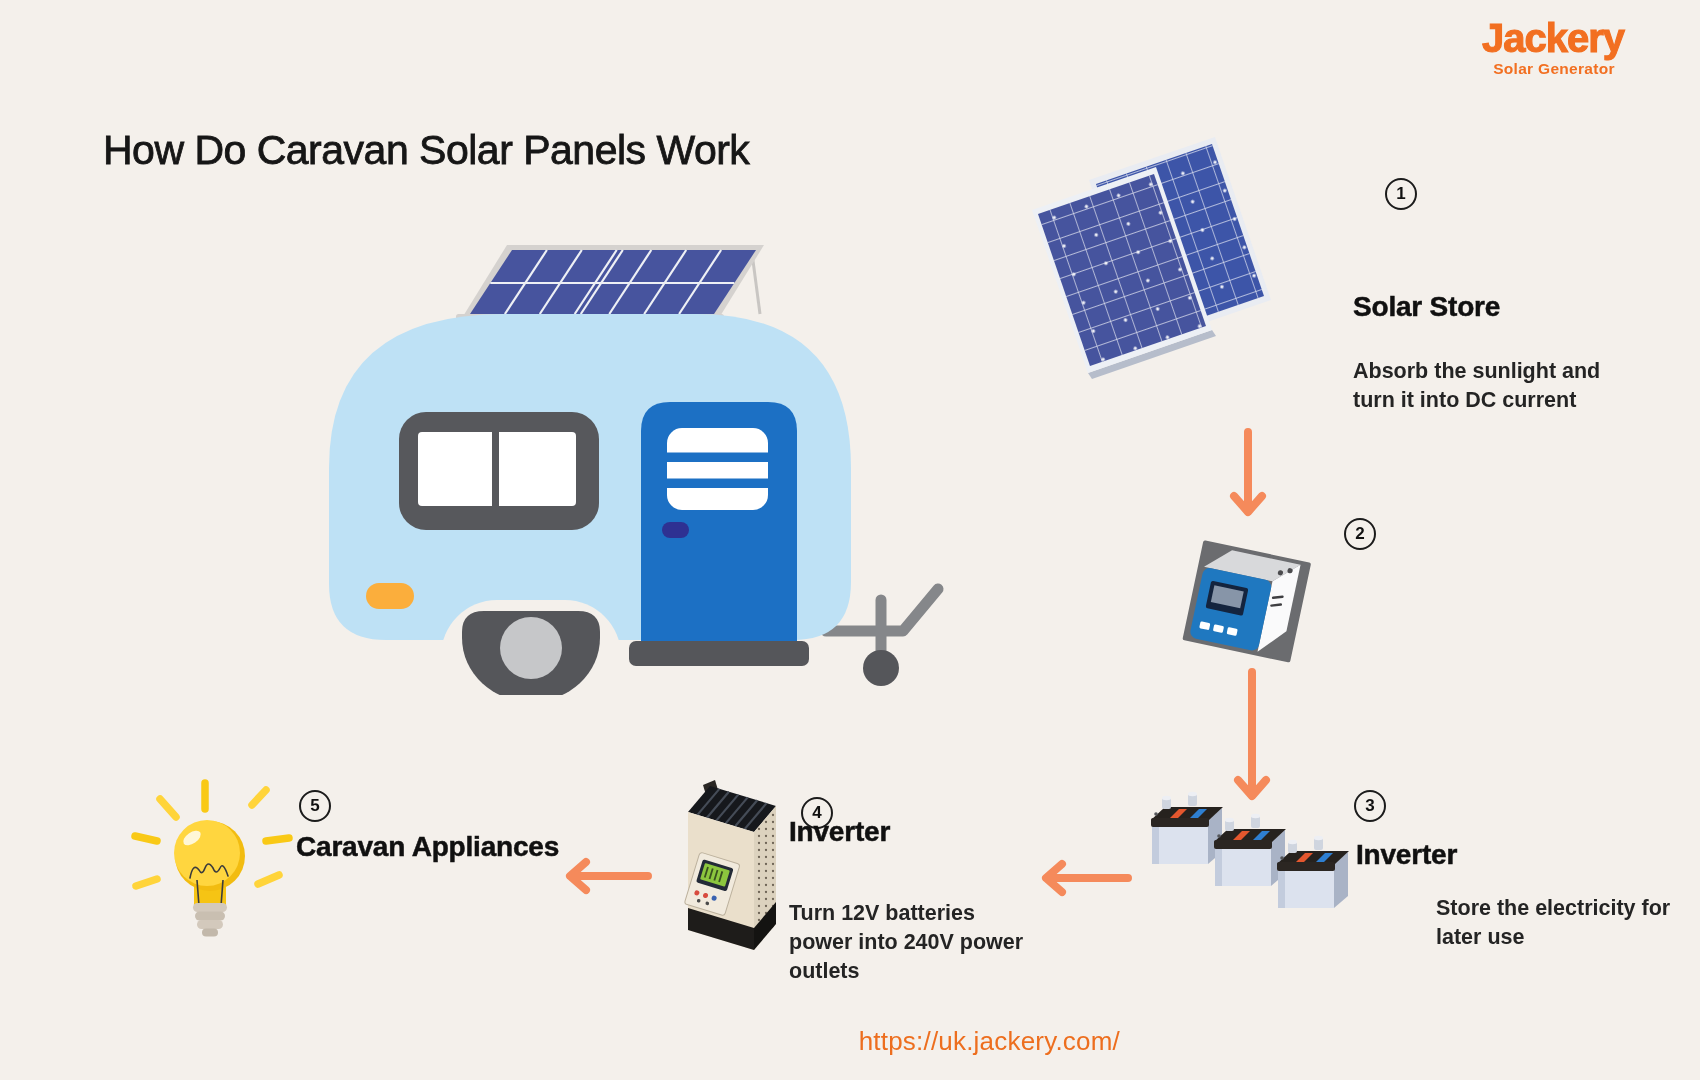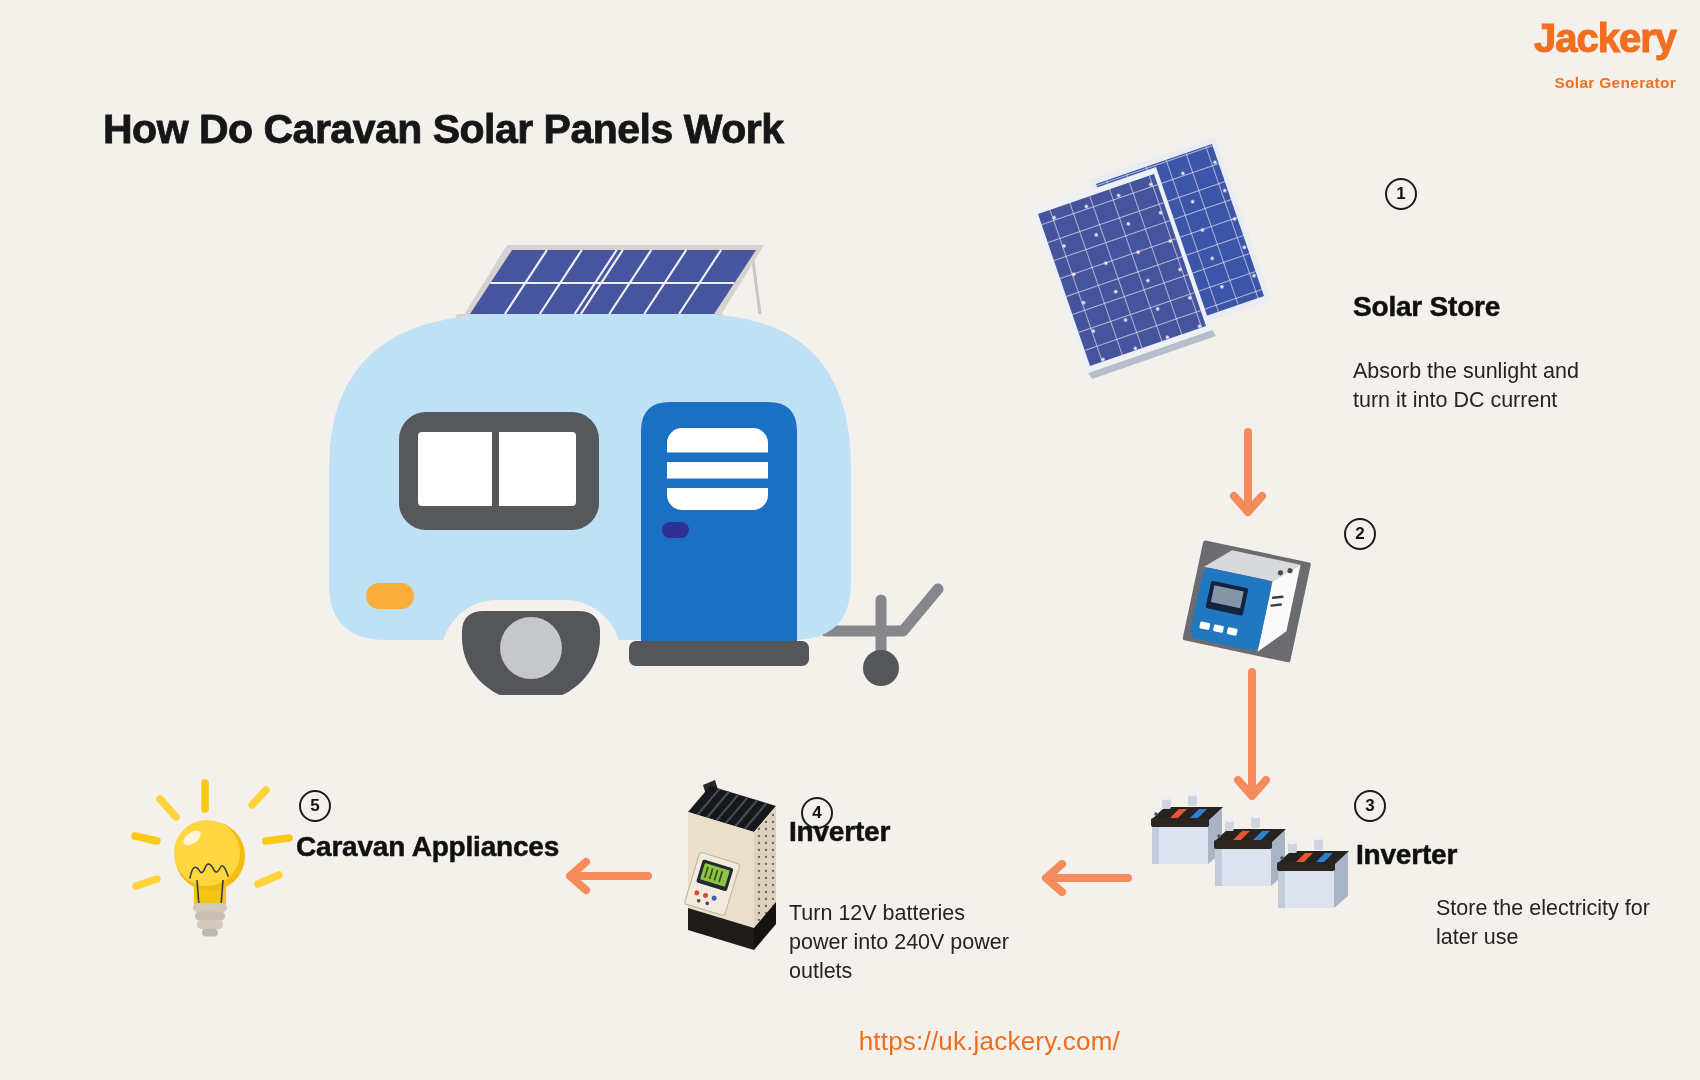--- a/index.html
+++ b/index.html
@@ -1,30 +1,30 @@
 <!DOCTYPE html>
 <html><head>
 <meta charset="utf-8">
 <style>
   html,body{margin:0;padding:0;background:#e9e5e0;}
   .stage{position:relative;width:1700px;height:1080px;background:#F4F0EB;overflow:hidden;
          font-family:"Liberation Sans",sans-serif;color:#1e1e1e;}
   .abs{position:absolute;}
-  .title{position:absolute;left:103px;top:79px;font-size:41px;font-weight:700;color:#161616;
+  .title{position:absolute;left:103px;top:100px;font-size:41px;font-weight:400;color:#161616;
          letter-spacing:-.5px;-webkit-text-stroke:.8px #161616;white-space:nowrap;}
-  .logo{position:absolute;left:1534px;top:16px;text-align:right;}
+  .logo{position:absolute;left:1482px;top:16px;text-align:center;}
   .logo-word{font-size:40px;font-weight:800;color:#F26F21;letter-spacing:-1px;
              -webkit-text-stroke:1.1px #F26F21;line-height:44px;}
-  .logo-tag{font-size:15.5px;font-weight:700;color:#F26F21;letter-spacing:.3px;margin-top:14px;padding-left:2px;}
+  .logo-tag{font-size:15.5px;font-weight:700;color:#F26F21;letter-spacing:.3px;margin-top:0px;padding-left:2px;}
   .badge{position:absolute;width:28px;height:28px;border:2.5px solid #1b1b1b;border-radius:50%;
          display:flex;align-items:center;justify-content:center;background:transparent;}
   .badge span{font-size:17px;font-weight:700;color:#111;}
   .h{position:absolute;font-size:28px;font-weight:700;color:#101010;-webkit-text-stroke:.5px #101010;
      letter-spacing:-.2px;white-space:nowrap;}
-  .d{position:absolute;font-size:21.5px;line-height:29px;color:#242424;white-space:pre-line;}
+  .d{position:absolute;font-size:21.5px;line-height:29px;color:#242424;white-space:pre-line;font-weight:bold;}
   .url{position:absolute;left:560px;top:1026px;width:560px;text-align:right;font-size:26px;
        font-weight:500;color:#ED6E1E;letter-spacing:.2px;}
 </style>
 </head>
 <body>
 
 <div class="stage">
 
   <h1 class="title">How Do Caravan Solar Panels Work</h1>
   <div class="logo">

